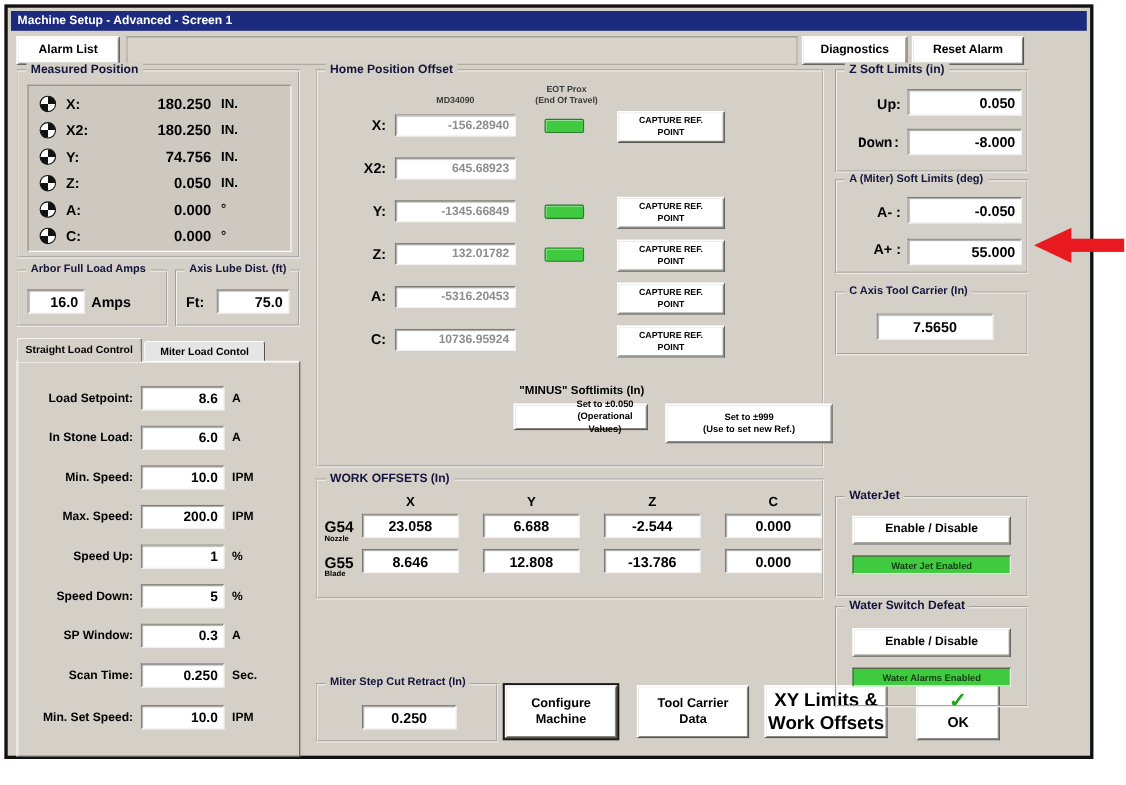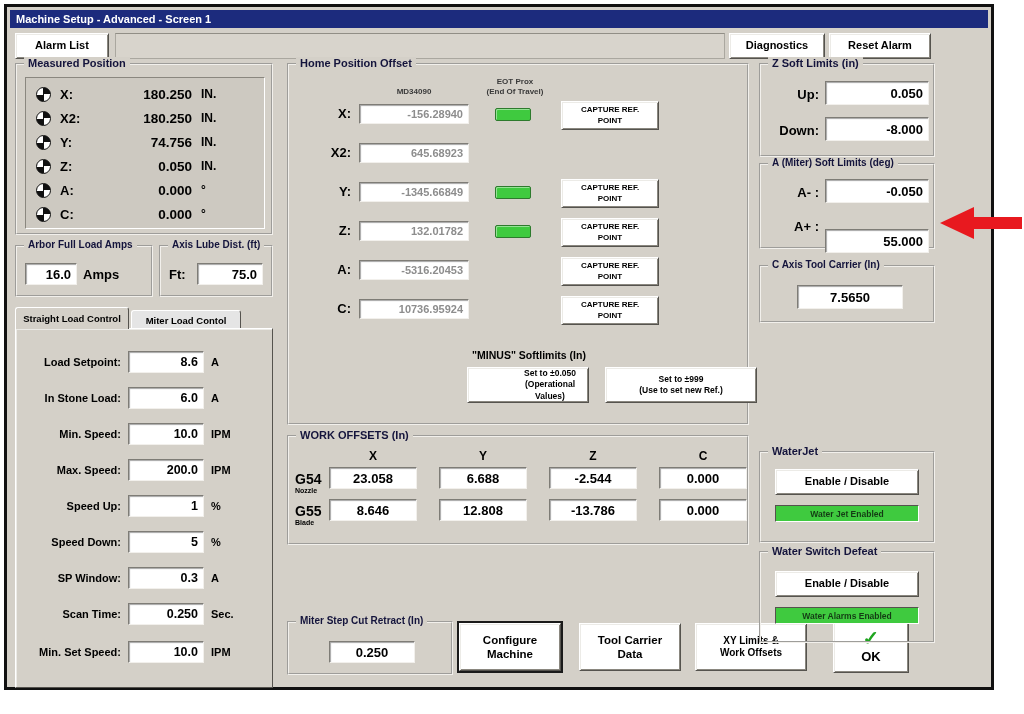--- a/index.html
+++ b/index.html
@@ -235,21 +235,21 @@
 POINT</button>
       </div>
       <div class="hrow" style="top:231px;">
         <span class="haxis">C:</span>
         <div class="field gray hfield">10736.95924</div>
         <button class="btn btn-xs cap">CAPTURE REF.
 POINT</button>
       </div>
 
       <div class="label" style="left:150px;top:284px;width:180px;text-align:center;font-size:10.5px;">"MINUS" Softlimits (In)</div>
-      <button class="btn btn-xs" style="left:178px;top:302px;width:122px;height:36px;font-size:8.5px;padding-left:44px;">Set to ±0.050
+      <button class="btn btn-xs" style="left:178px;top:302px;width:122px;height:24px;font-size:8.5px;padding-left:44px;">Set to ±0.050
 (Operational Values)</button>
       <button class="btn btn-xs" style="left:316px;top:302px;width:152px;height:36px;font-size:8.5px;">Set to ±999
 (Use to set new Ref.)</button>
     </div>
 
     <div class="group" style="left:280px;top:428px;width:462px;height:110px;">
       <div class="group-title">WORK OFFSETS (In)</div>
       <div class="col-head" style="left:40px;top:12px;width:88px;">X</div>
       <div class="col-head" style="left:150px;top:12px;width:88px;">Y</div>
       <div class="col-head" style="left:260px;top:12px;width:88px;">Z</div>
@@ -272,41 +272,41 @@
 
     <div class="group" style="left:280px;top:614px;width:166px;height:54px;">
       <div class="group-title" style="font-size:10px;">Miter Step Cut Retract (In)</div>
       <div class="field center" style="left:40px;top:18px;width:86px;height:22px;">0.250</div>
     </div>
 
     <button class="btn btn-default" style="left:452px;top:616px;width:102px;height:48px;font-size:11.5px;">Configure
 Machine</button>
     <button class="btn" style="left:572px;top:616px;width:102px;height:48px;font-size:11.5px;">Tool Carrier
 Data</button>
-    <button class="btn" style="left:688px;top:616px;width:112px;height:48px;font-size:10px;">XY Limits &amp;
+    <button class="btn" style="left:688px;top:616px;width:112px;height:48px;font-size:17px;">XY Limits &amp;
 Work Offsets</button>
     <button class="btn" style="left:826px;top:614px;width:76px;height:52px;flex-direction:column;gap:1px;">
       <span class="ok-check">✓</span>
       <span class="ok-text">OK</span>
     </button>
 
     <div class="group" style="left:752px;top:56px;width:176px;height:94px;">
       <div class="group-title">Z Soft Limits (in)</div>
       <span class="label r" style="left:4px;top:22px;width:54px;font-size:13px;">Up:</span>
       <div class="field" style="left:64px;top:16px;width:104px;height:24px;">0.050</div>
-      <span class="label r" style="left:4px;top:58px;width:54px;font-size:13px;">Down:</span>
+      <span class="label r" style="left:4px;top:58px;width:54px;font-size:13px;font-family:Liberation Mono, monospace;">Down:</span>
       <div class="field" style="left:64px;top:52px;width:104px;height:24px;">-8.000</div>
     </div>
 
     <div class="group" style="left:752px;top:156px;width:176px;height:86px;">
       <div class="group-title" style="font-size:10px;">A (Miter) Soft Limits (deg)</div>
       <span class="label r" style="left:4px;top:20px;width:54px;font-size:13px;">A- :</span>
       <div class="field" style="left:64px;top:14px;width:104px;height:24px;">-0.050</div>
       <span class="label r" style="left:4px;top:54px;width:54px;font-size:13px;">A+ :</span>
-      <div class="field" style="left:64px;top:64px;width:104px;height:24px;">55.000</div>
+      <div class="field" style="left:64px;top:52px;width:104px;height:24px;">55.000</div>
     </div>
 
     <div class="group" style="left:752px;top:258px;width:176px;height:58px;">
       <div class="group-title" style="font-size:10px;">C Axis Tool Carrier (In)</div>
       <div class="field center" style="left:36px;top:18px;width:106px;height:24px;">7.5650</div>
     </div>
 
     <div class="group" style="left:752px;top:444px;width:176px;height:92px;">
       <div class="group-title">WaterJet</div>
       <button class="btn" style="left:14px;top:16px;width:144px;height:26px;">Enable / Disable</button>

